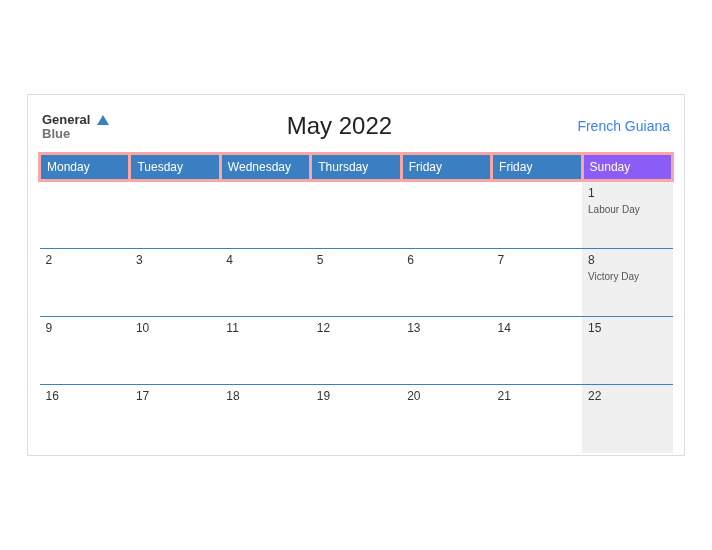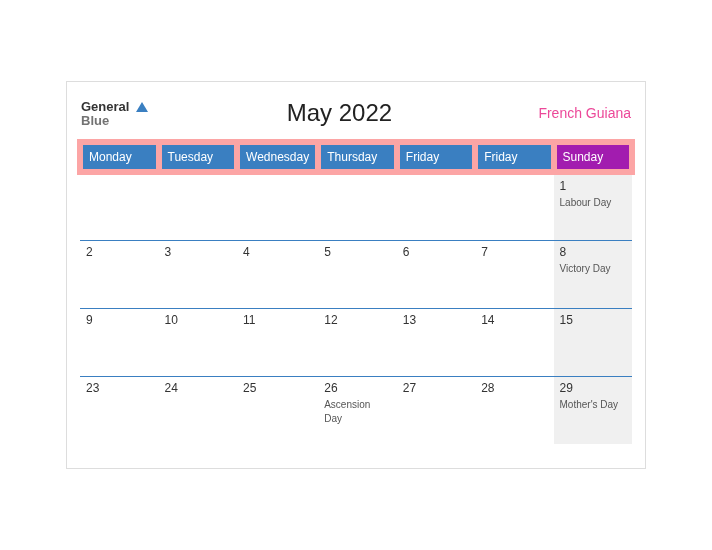--- a/index.html
+++ b/index.html
@@ -6,23 +6,23 @@
     body {
       font-family: Arial, sans-serif;
       background: #fff;
       display: flex;
       justify-content: center;
       align-items: center;
       width: 712px;
       min-height: 550px;
     }
     .calendar-container {
-      width: 580px;
-      background: #fff;
-      padding: 16px 10px 24px 10px;
+      width: 658px;
+      background: #fff;
+      padding: 16px 10px 2px 10px;
       border: 1px solid #ddd;
     }
     .calendar-header {
       display: flex;
       align-items: center;
       justify-content: space-between;
       margin-bottom: 12px;
       padding: 0 4px;
     }
     .logo-area {
@@ -52,39 +52,39 @@
     }
     .calendar-title {
       font-size: 24px;
       font-weight: normal;
       color: #222;
       text-align: center;
       flex: 1;
     }
     .region-label {
       font-size: 14px;
-      color: #ec4899;
+      color: #3b82f6;
       text-align: right;
       min-width: 100px;
     }
     .calendar-grid {
       width: 100%;
       border-collapse: collapse;
     }
     .calendar-grid thead tr th {
       background: #3a7fc1;
       color: #fff;
       font-size: 12px;
       font-weight: normal;
       padding: 5px 6px;
       text-align: left;
-      border: 6px solid #fca5a5;
+      border: 3px solid #fca5a5;
     }
     .calendar-grid thead tr th:last-child {
-      background: #a21caf;
+      background: #8b5cf6;
     }
     .calendar-grid tbody tr td {
       border-bottom: 1px solid #3a7fc1;
       vertical-align: top;
       padding: 4px 6px;
       min-height: 60px;
       height: 68px;
       font-size: 12px;
       color: #333;
       background: #fff;
@@ -187,32 +187,36 @@
           </td>
           <td>
             <span class="day-number">14</span>
           </td>
           <td class="sunday-col">
             <span class="day-number">15</span>
           </td>
         </tr>
         <tr>
           <td>
-            <span class="day-number">23</span>
-          </td>
-          <td>
-            <span class="day-number">24</span>
-          </td>
-          <td>
-            <span class="day-number">25</span>
-          </td>
-          <td><span class="day-number">26</span><span class="day-event">Ascension Day</span></td>
-          <td>
-            <span class="day-number">27</span>
-          </td>
-          <td>
-            <span class="day-number">28</span>
-          </td>
-          <td class="sunday-col"><span class="day-number">29</span><span class="day-event">Mother's Day</span></td>
+            <span class="day-number">16</span>
+          </td>
+          <td>
+            <span class="day-number">17</span>
+          </td>
+          <td>
+            <span class="day-number">18</span>
+          </td>
+          <td>
+            <span class="day-number">19</span>
+          </td>
+          <td>
+            <span class="day-number">20</span>
+          </td>
+          <td>
+            <span class="day-number">21</span>
+          </td>
+          <td class="sunday-col">
+            <span class="day-number">22</span>
+          </td>
         </tr>
       </tbody>
   </table>
 </div>
 
 </body></html>

